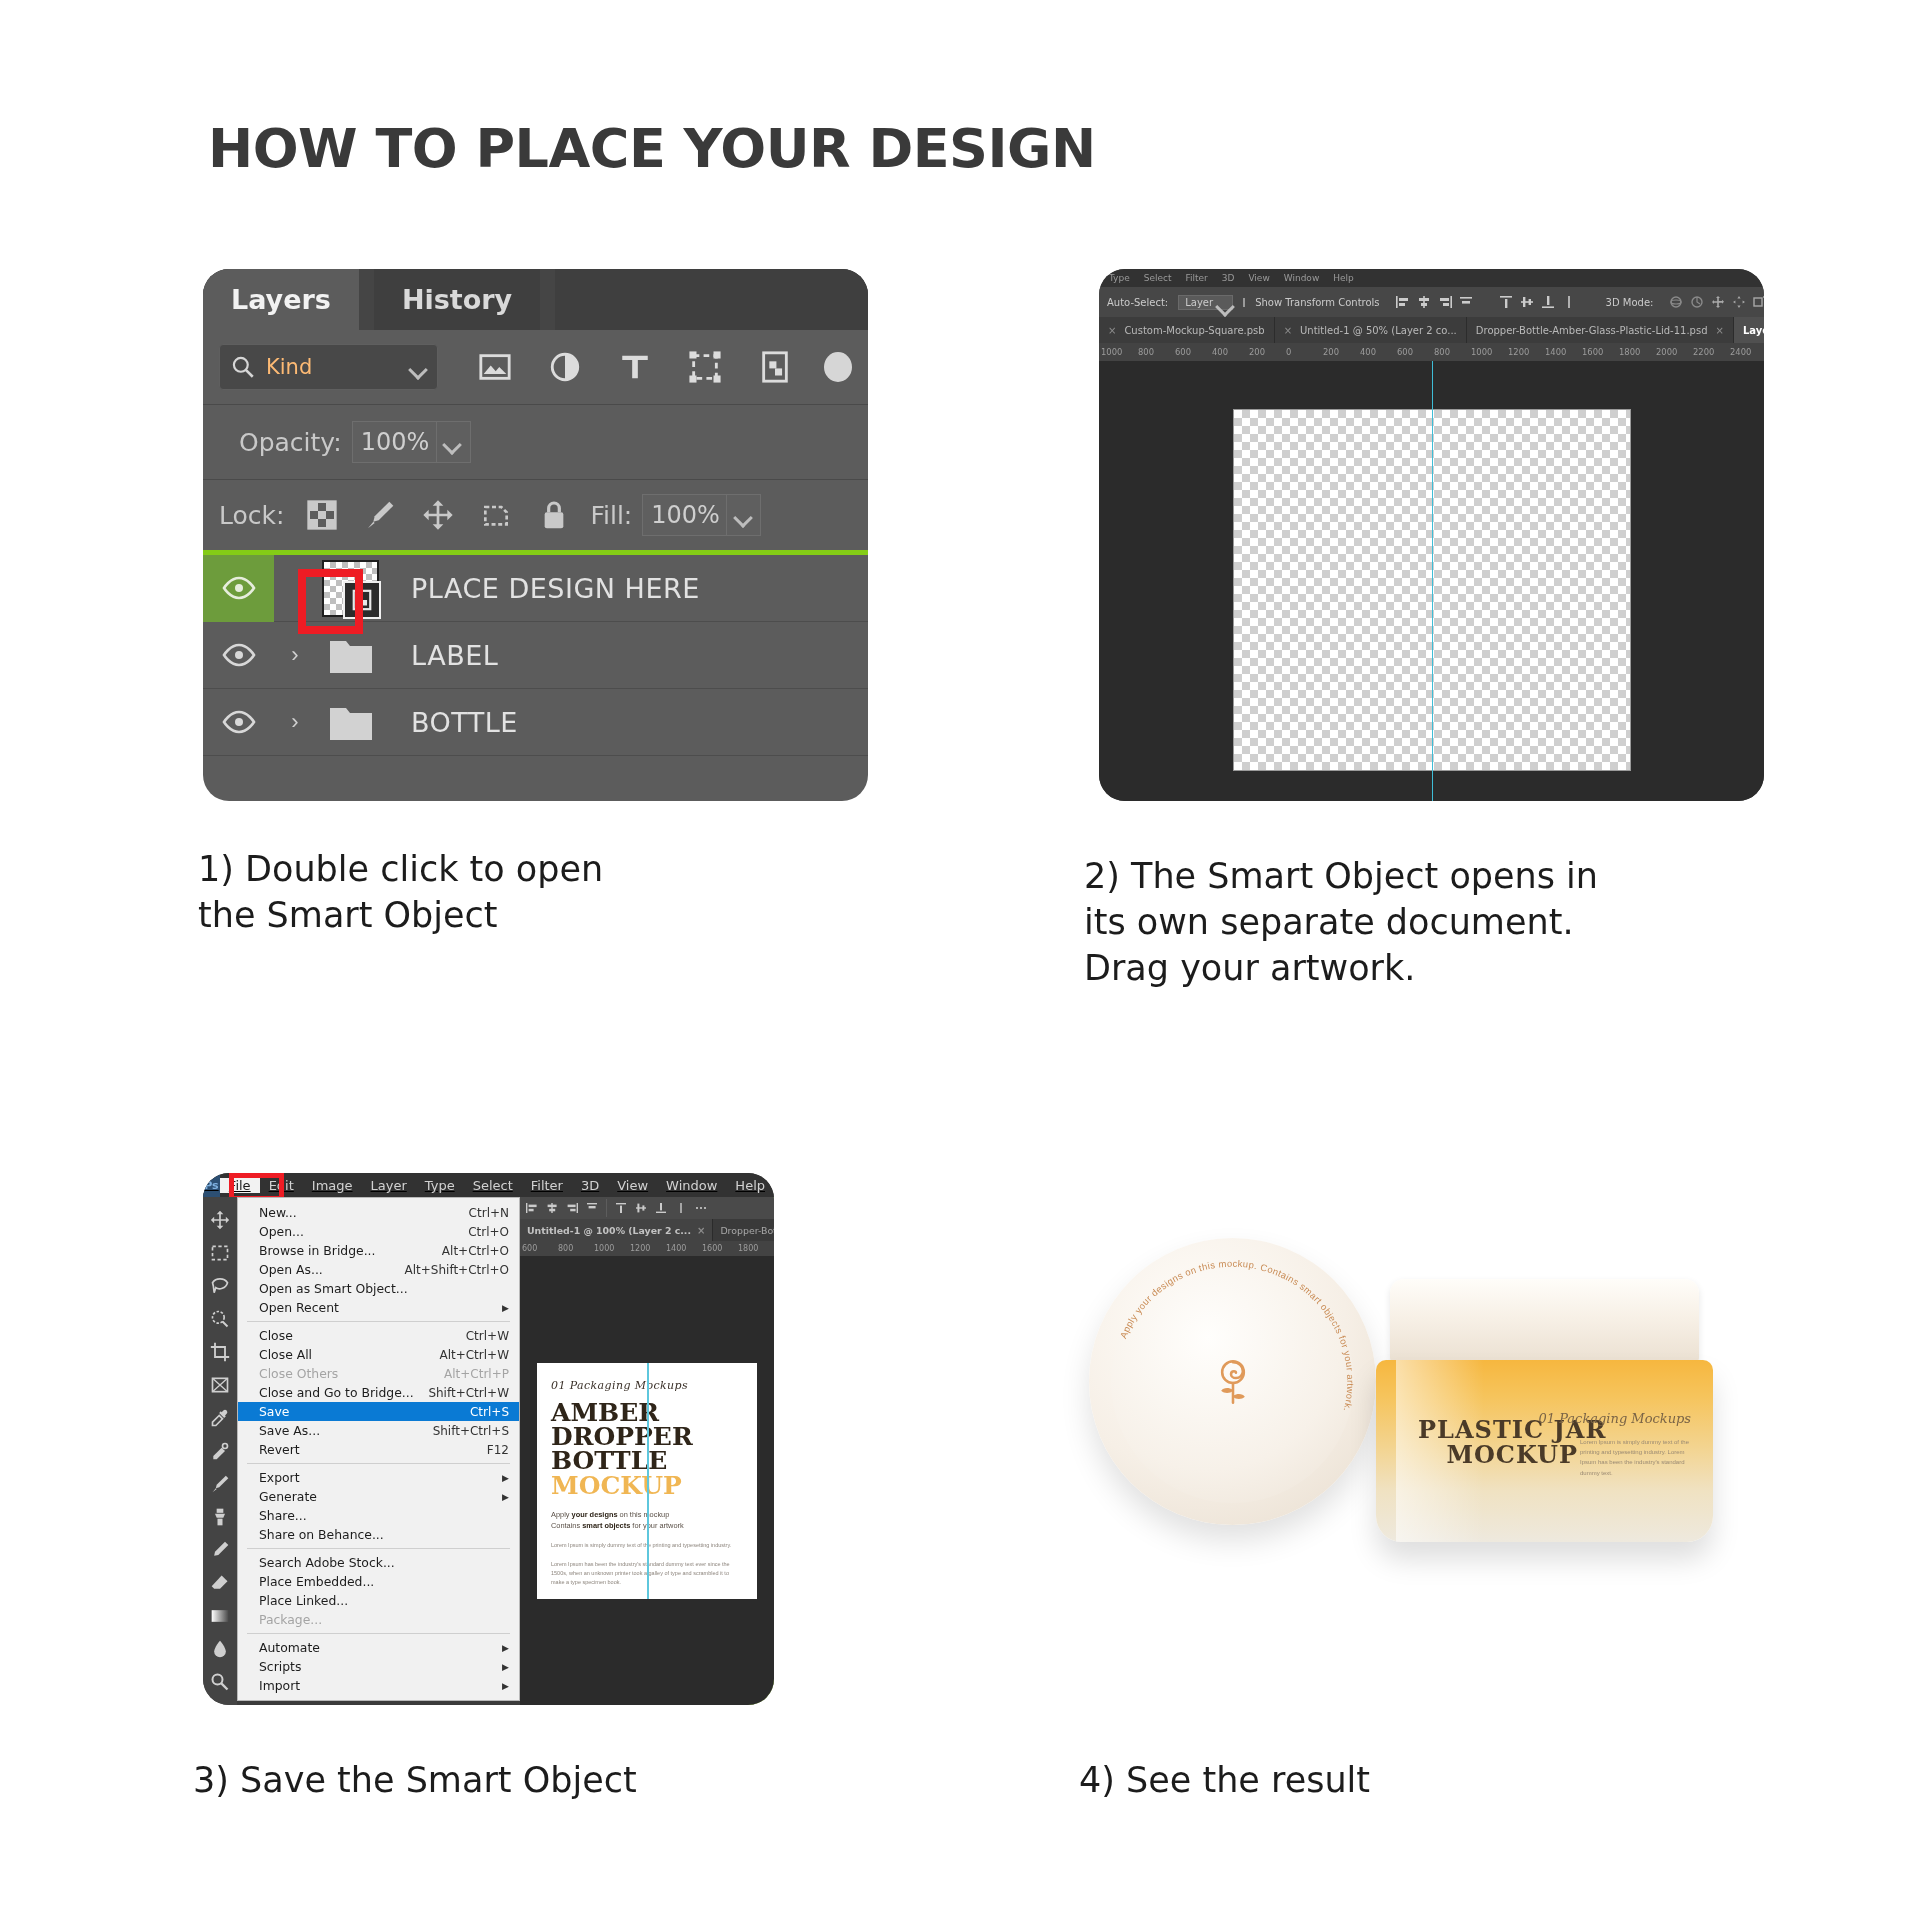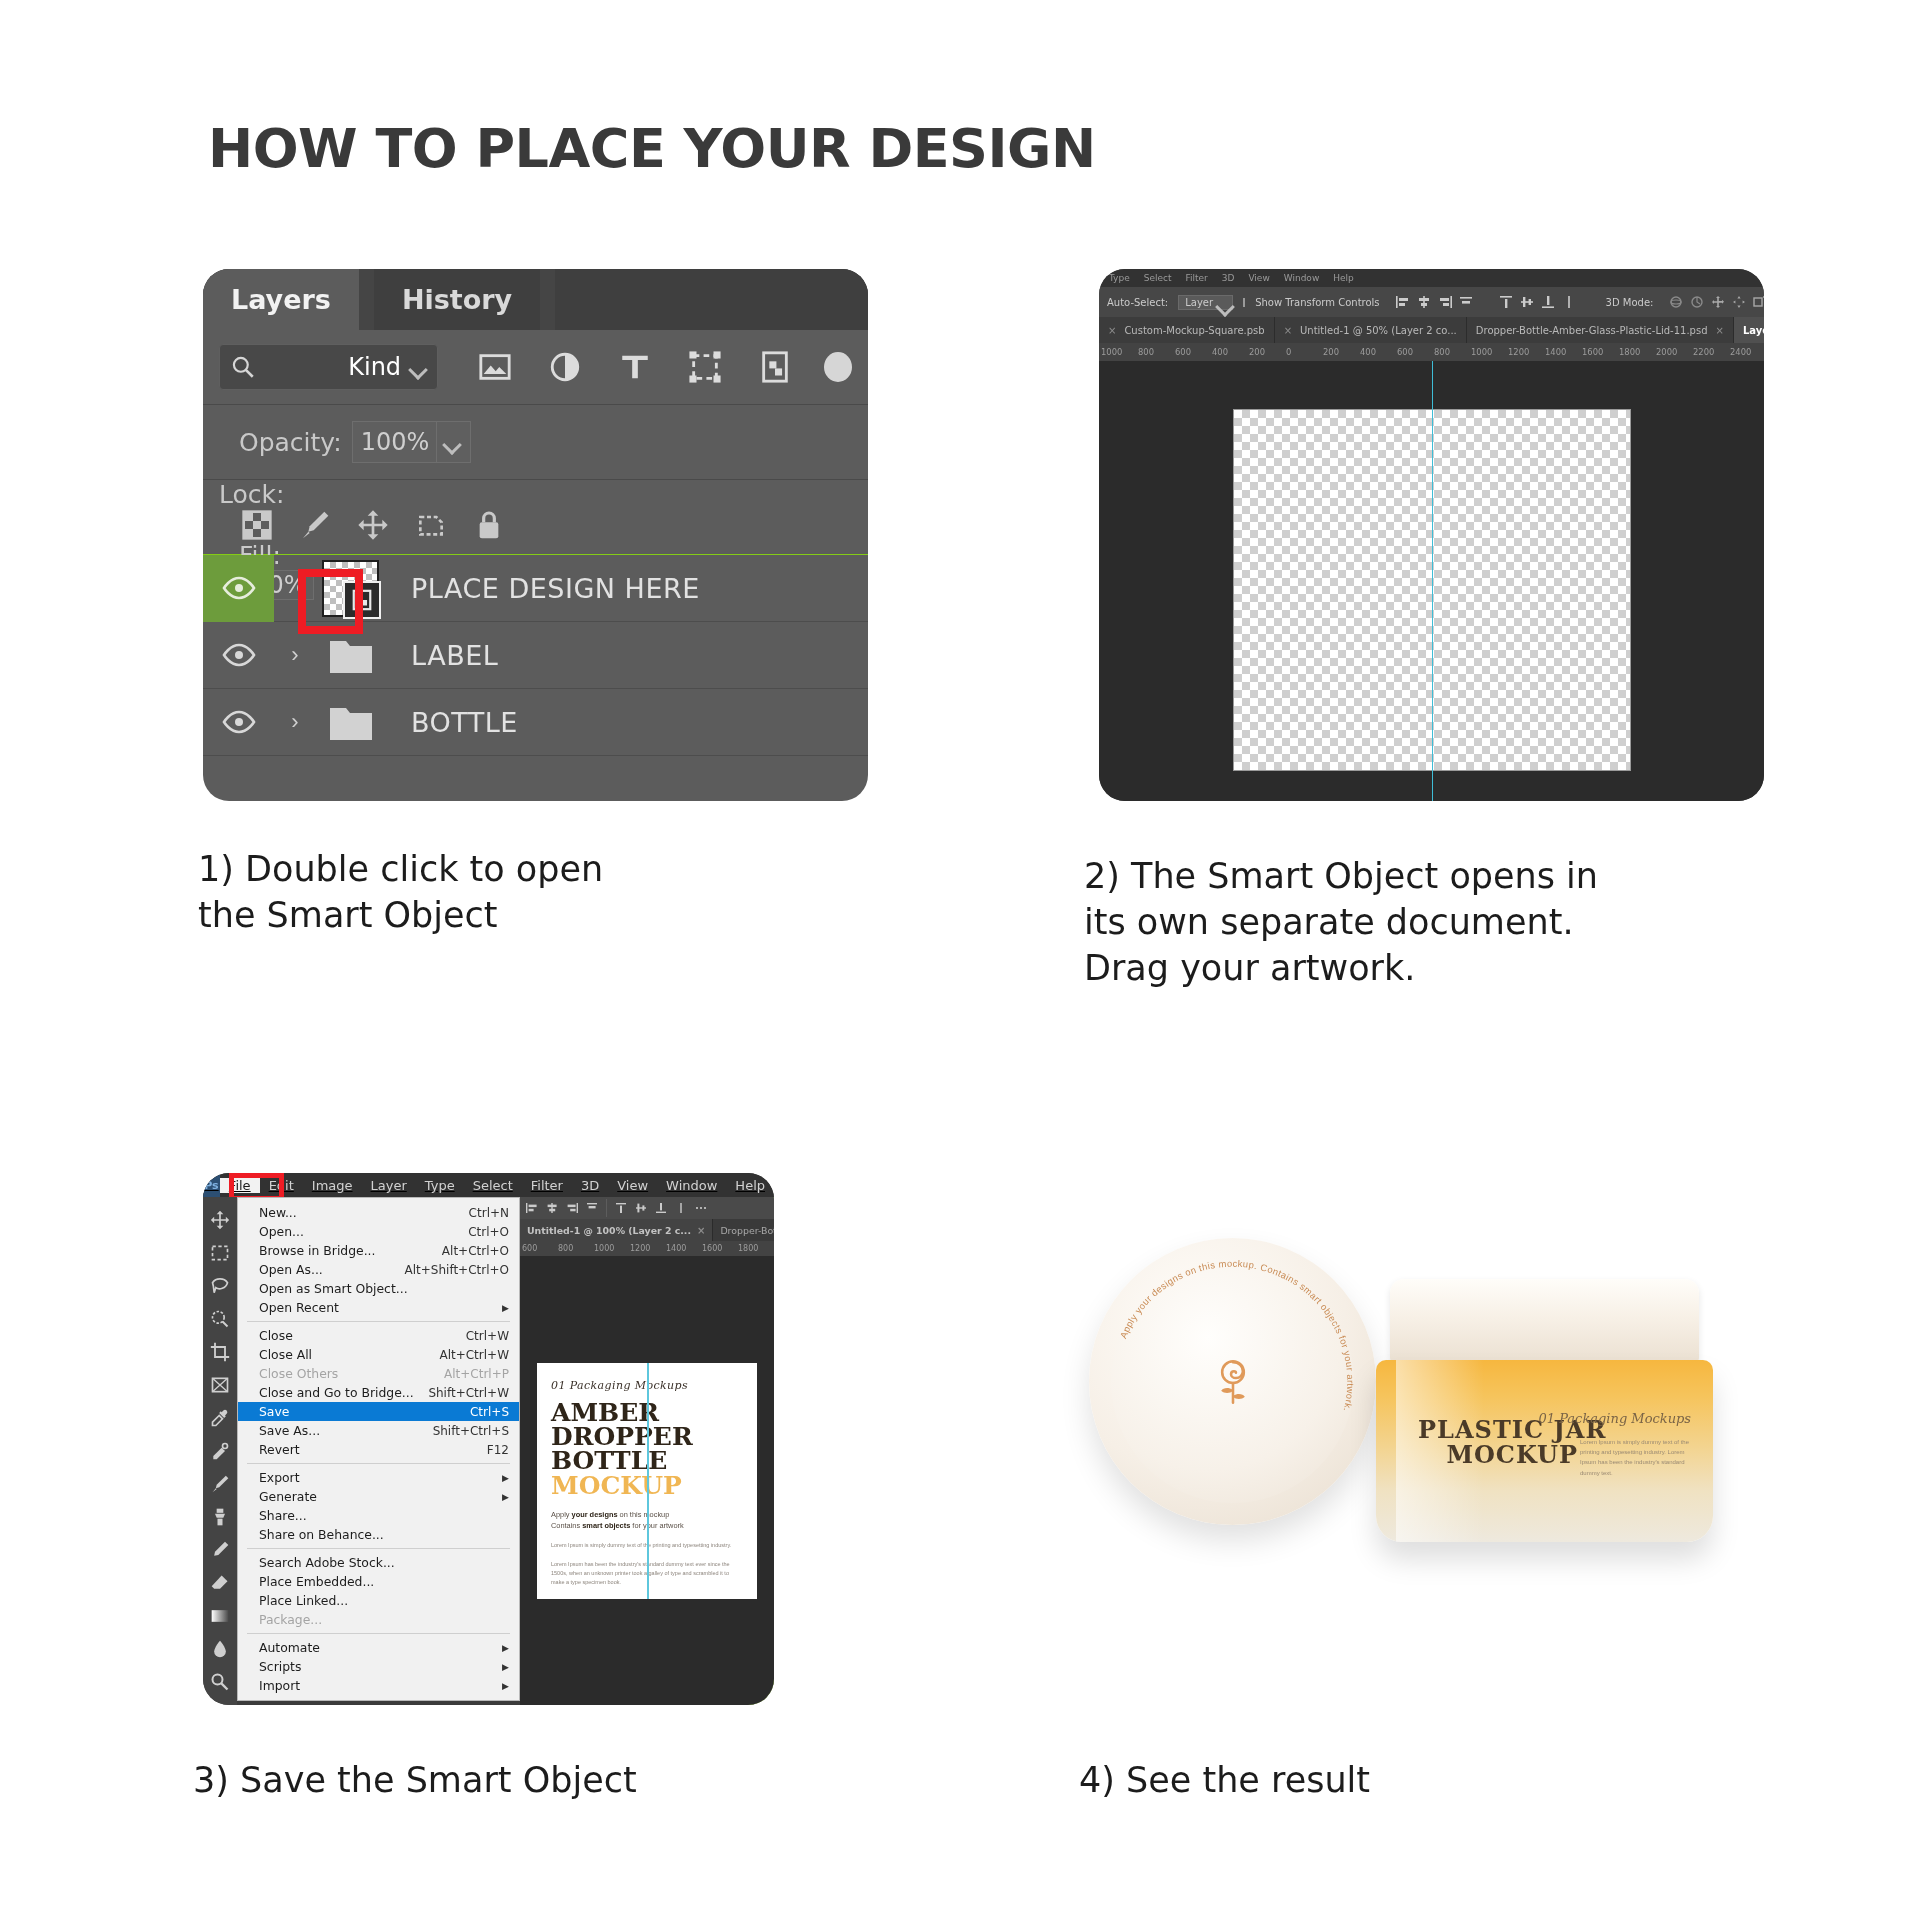--- a/index.html
+++ b/index.html
@@ -46,21 +46,21 @@
   .filter-row { height: 75px; display: flex; align-items: center; padding: 0 16px; border-bottom: 1px solid #4a4a4a;}
   .kind-select {
     width: 234px; height: 46px;
     background: #484848;
     border: 1px solid #5f5f5f;
     border-radius: 4px;
     display: flex; align-items: center;
     padding: 0 10px;
     gap: 10px;
   }
-  .kind-text { color: #ffffff; font-size: 24px; flex:1; font-family:"DejaVu Sans",sans-serif;text-align:right;}
+  .kind-text { color: #fdba74; font-size: 21px; flex:1; font-family:"DejaVu Sans",sans-serif;}
   .chev { width: 16px; height: 9px; position: relative; flex:none;}
   .chev:before{
     content:""; position:absolute; left:0; top:0;
     width:11px;height:11px;border-right:3px solid #bdbdbd;border-bottom:3px solid #bdbdbd;
     transform: rotate(45deg);
   }
   .fi-icons { display:flex; align-items:center; gap: 36px; margin-left: 40px;}
   .fi { width: 34px; height: 34px; }
   .fi svg { width: 100%; height: 100%; display:block; }
   .toggle-knob{
@@ -80,21 +80,21 @@
     display:flex; align-items:center; justify-content:flex-start;
     padding-left: 8px;
     color:#cfcfcf; font-size:24px; margin-left: 10px;
     font-family:"DejaVu Sans",sans-serif;
   }
   .numstep{
     width:34px;height:42px;background:#5f5f5f;border:1px solid #6e6e6e;border-left:none;
     display:flex;align-items:center;justify-content:center;
   }
 
-  .lock-row{ height:75px; display:flex; align-items:flex-start; padding:0 16px; border-bottom:1px solid #84cc16;flex-direction:column;}
+  .lock-row{ height:75px; display:flex; align-items:center; padding:0 16px; border-bottom:5px solid #84cc16;}
   .lock-label{ color:#c9c9c9; font-size:25px; font-family:"DejaVu Sans",sans-serif;}
   .lock-icons{ display:flex; align-items:center; gap:26px; margin-left:22px;}
   .lk{ width:32px;height:32px;}
   .lk svg{width:100%;height:100%;display:block;}
 
   .layer-row{ height:67px; display:flex; align-items:center; border-bottom:1px solid #4d4d4d; position:relative;}
   .layer-row.selected .eyecell{ background:#6d9c3c;}
   .eyecell{ width:71px; height:67px; display:flex;align-items:center;justify-content:center;}
   .eye svg{ width:34px;height:24px;display:block;}
   .disclosure{

